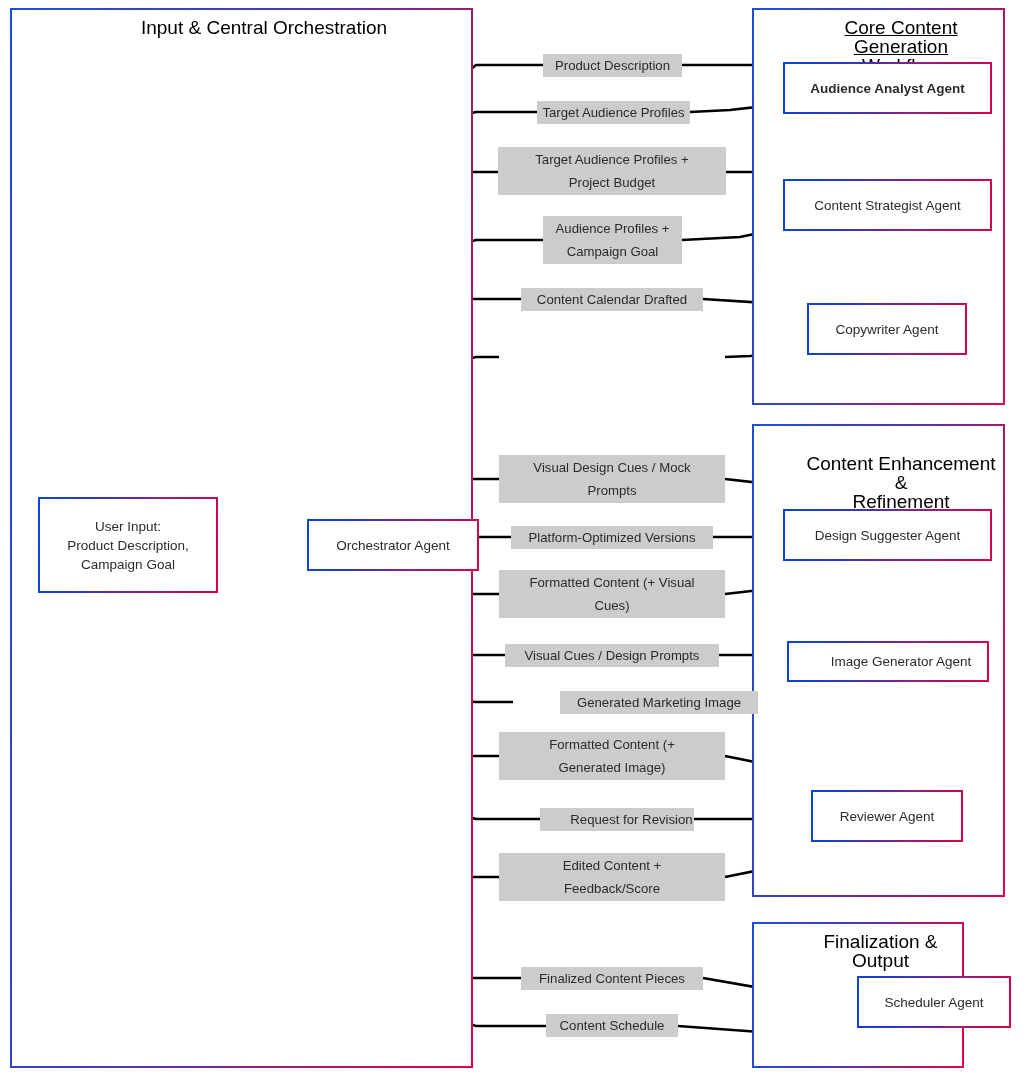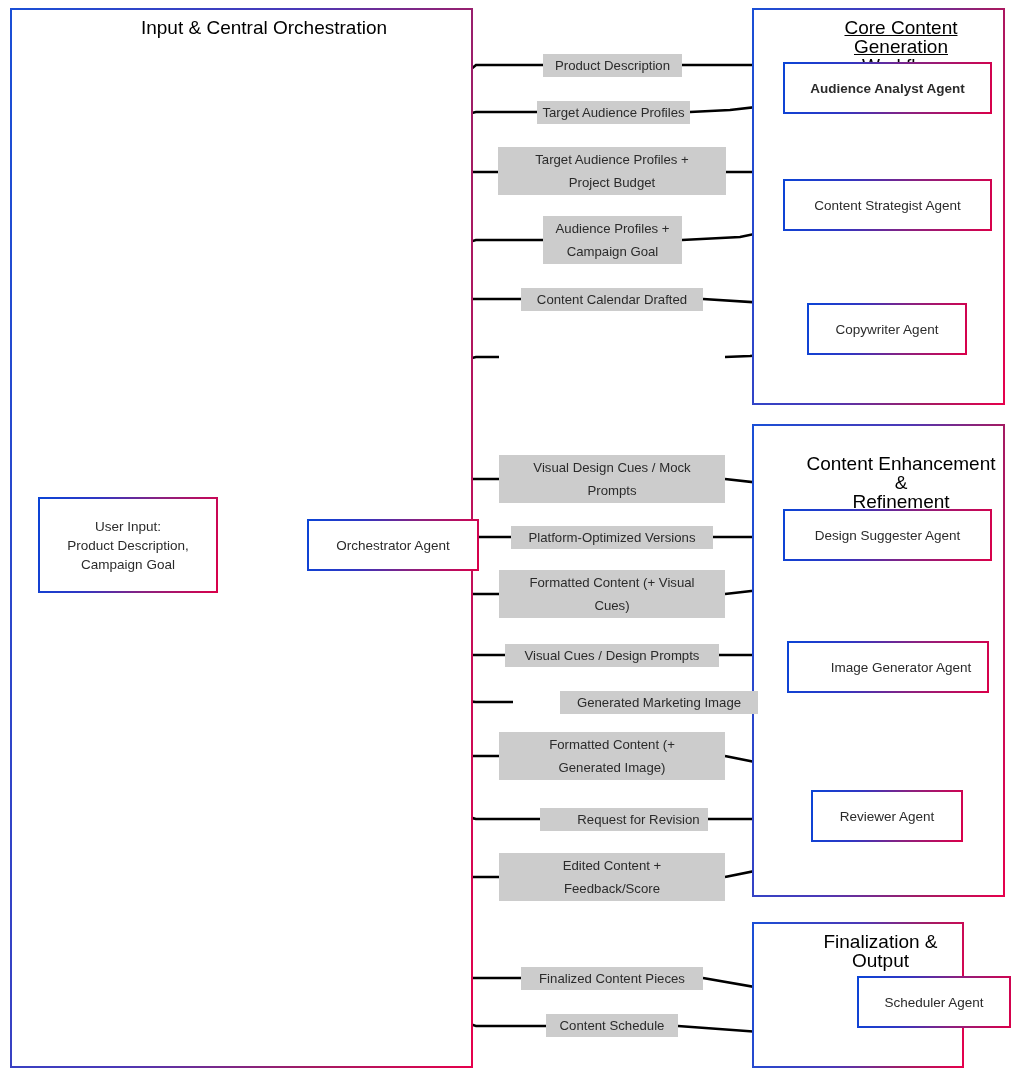--- a/index.html
+++ b/index.html
@@ -101,21 +101,21 @@
   <div class="node" style="left:271px;top:519px;width:172px;height:52px;margin-left:36px;">Orchestrator Agent</div>
 
   <div class="node" style="left:783px;top:62px;width:209px;height:52px;font-weight:bold;">Audience Analyst Agent</div>
 
   <div class="node" style="left:783px;top:179px;width:209px;height:52px;">Content Strategist Agent</div>
 
   <div class="node" style="left:807px;top:303px;width:160px;height:52px;">Copywriter Agent</div>
 
   <div class="node" style="left:783px;top:509px;width:209px;height:52px;">Design Suggester Agent</div>
 
-  <div class="node" style="left:787px;top:641px;width:202px;height:52px;padding-left:32px;">Image Generator Agent</div>
+  <div class="node" style="left:787px;top:641px;width:202px;height:41px;padding-left:32px;">Image Generator Agent</div>
 
   <div class="node" style="left:811px;top:790px;width:152px;height:52px;">Reviewer Agent</div>
 
   <div class="node" style="left:809px;top:976px;width:154px;height:52px;margin-left:48px;">Scheduler Agent</div>
 
   <div class="elabel" style="left:543px;top:54px;width:139px;height:23px;">Product Description</div>
 
   <div class="elabel" style="left:537px;top:101px;width:153px;height:23px;">Target Audience Profiles</div>
 
   <div class="elabel" style="left:498px;top:147px;width:228px;height:48px;">Target Audience Profiles +
@@ -135,21 +135,21 @@
   <div class="elabel" style="left:499px;top:570px;width:226px;height:48px;">Formatted Content (+ Visual
 Cues)</div>
 
   <div class="elabel" style="left:505px;top:644px;width:214px;height:23px;">Visual Cues / Design Prompts</div>
 
   <div class="elabel" style="left:513px;top:691px;width:198px;height:23px;margin-left:47px;">Generated Marketing Image</div>
 
   <div class="elabel" style="left:499px;top:732px;width:226px;height:48px;">Formatted Content (+
 Generated Image)</div>
 
-  <div class="elabel" style="left:540px;top:808px;width:168px;height:23px;padding-left:29px;">Request for Revision</div>
+  <div class="elabel" style="left:540px;top:808px;width:154px;height:23px;padding-left:29px;">Request for Revision</div>
 
   <div class="elabel" style="left:499px;top:853px;width:226px;height:48px;">Edited Content +
 Feedback/Score</div>
 
   <div class="elabel" style="left:521px;top:967px;width:182px;height:23px;">Finalized Content Pieces</div>
 
   <div class="elabel" style="left:546px;top:1014px;width:132px;height:23px;">Content Schedule</div>
 
 </div>
 

